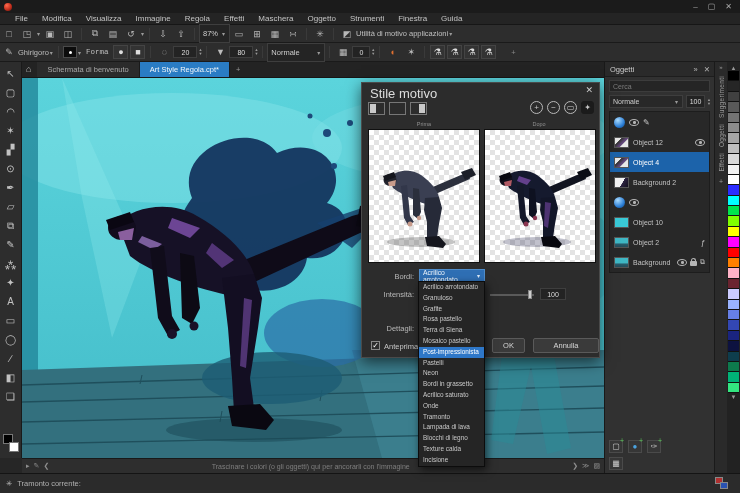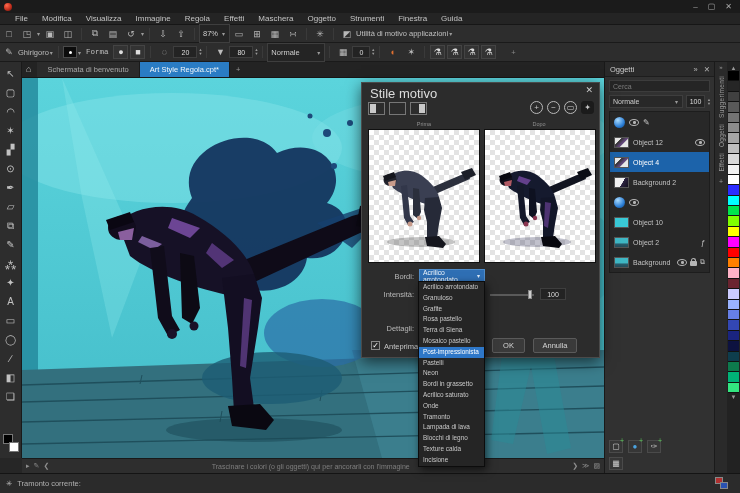--- a/index.html
+++ b/index.html
@@ -376,21 +376,21 @@
     <div class="slider" style="left:128px;top:211px;width:44px;">
       <span class="handle" style="left:38px;"></span>
     </div>
     <div class="valbox abs" style="left:178px;top:205px;width:26px;height:12px;">100</div>
 
     <div class="lbl" style="left:0;top:241px;">Dettagli:</div>
 
     <div class="chk" style="left:9px;top:258px;">✓</div>
     <div class="abs" style="left:22px;top:259px;font-size:7.5px;color:#c5c5c5;">Anteprima</div>
     <div class="btn" style="left:130px;top:255px;width:33px;">OK</div>
-    <div class="btn" style="left:171px;top:255px;width:44px;">Annulla</div>
+    <div class="btn" style="left:171px;top:255px;width:66px;">Annulla</div>
   </div>
 
   <div class="abs style-list">
 
   <div class="style-item">Acrilico arrotondato</div>
       <div class="style-item">Granuloso</div>
       <div class="style-item">Grafite</div>
       <div class="style-item">Rosa pastello</div>
       <div class="style-item">Terra di Siena</div>
       <div class="style-item">Mosaico pastello</div>

